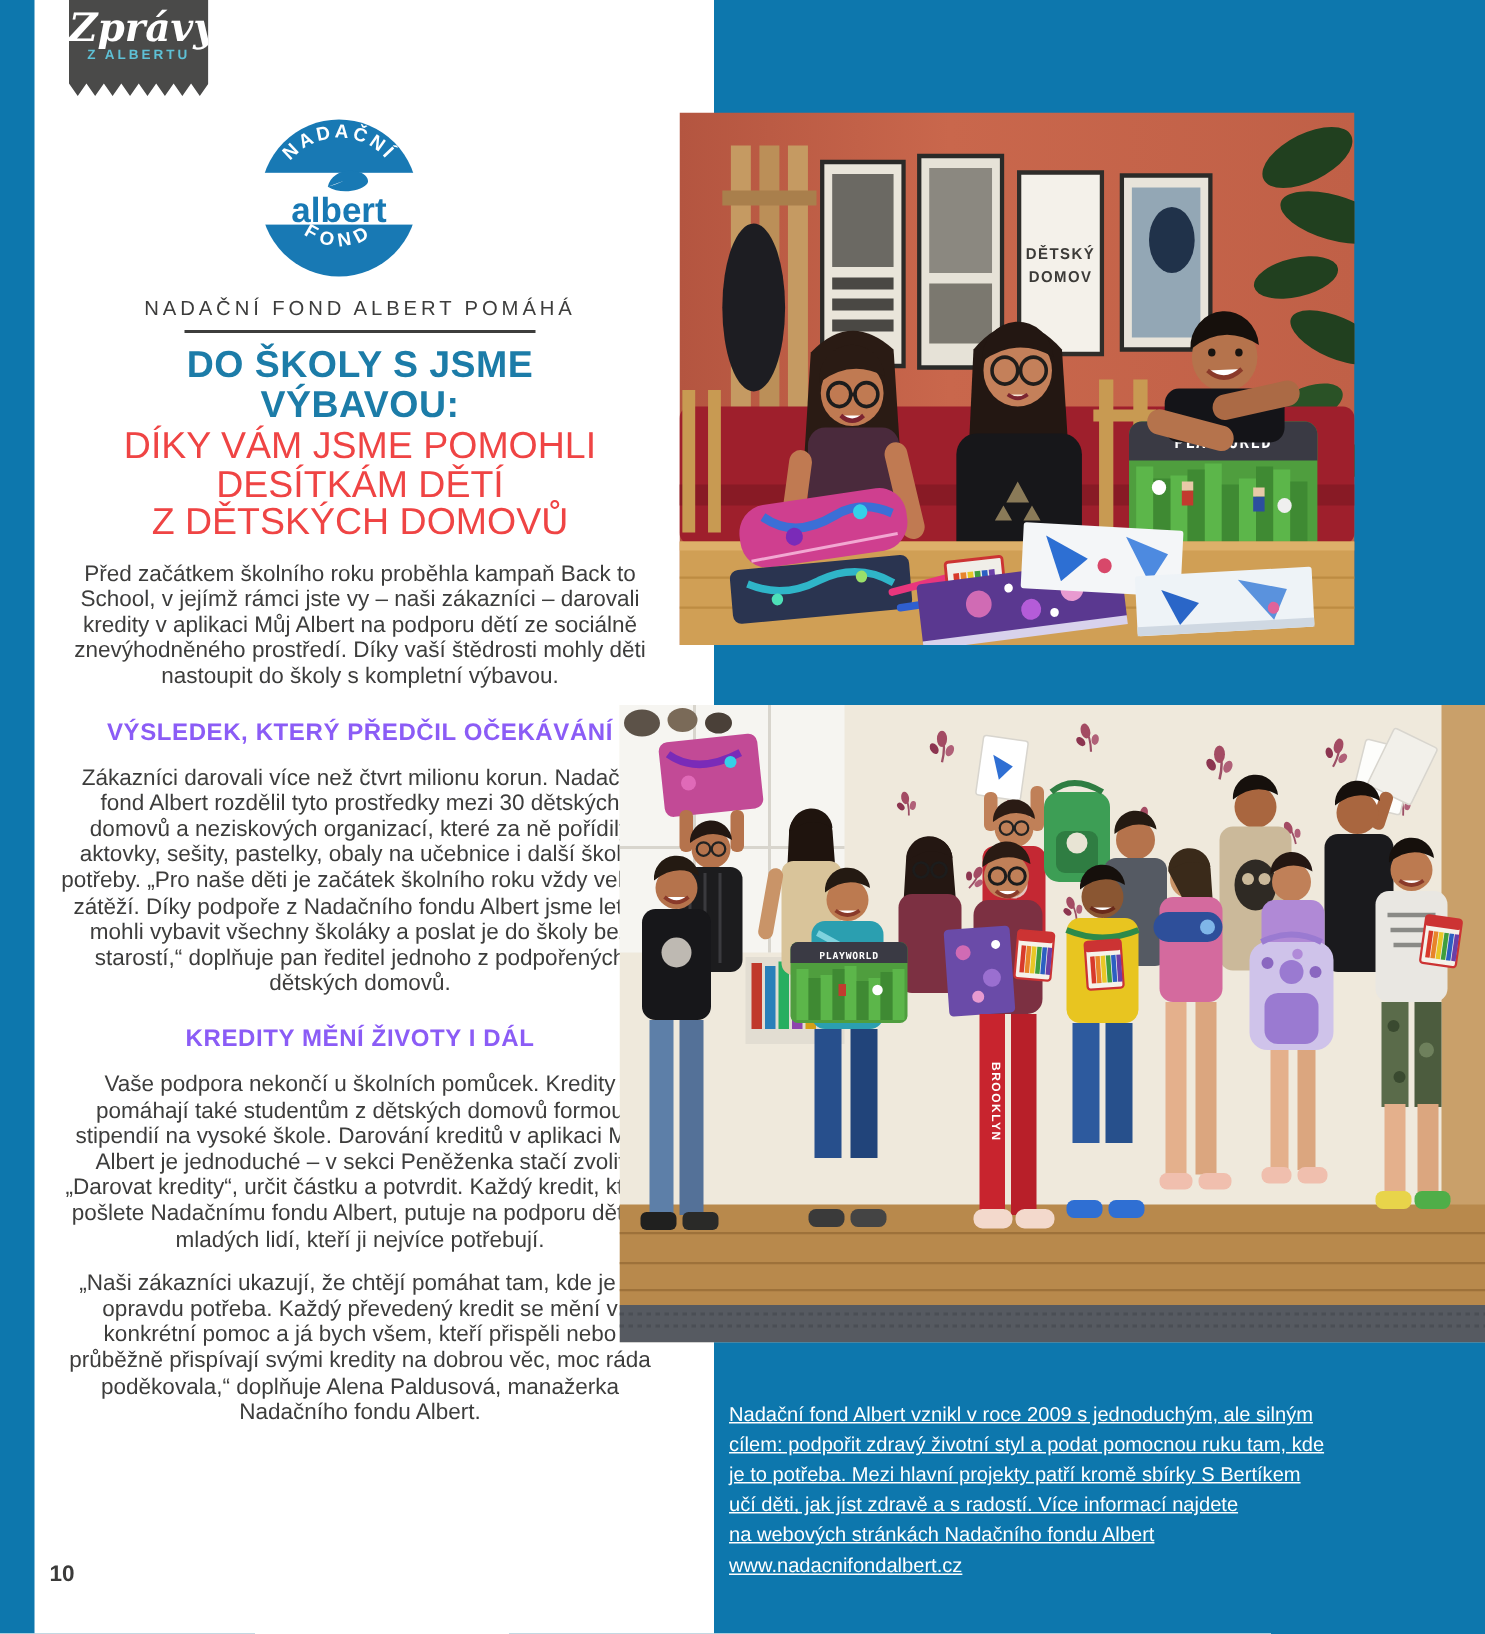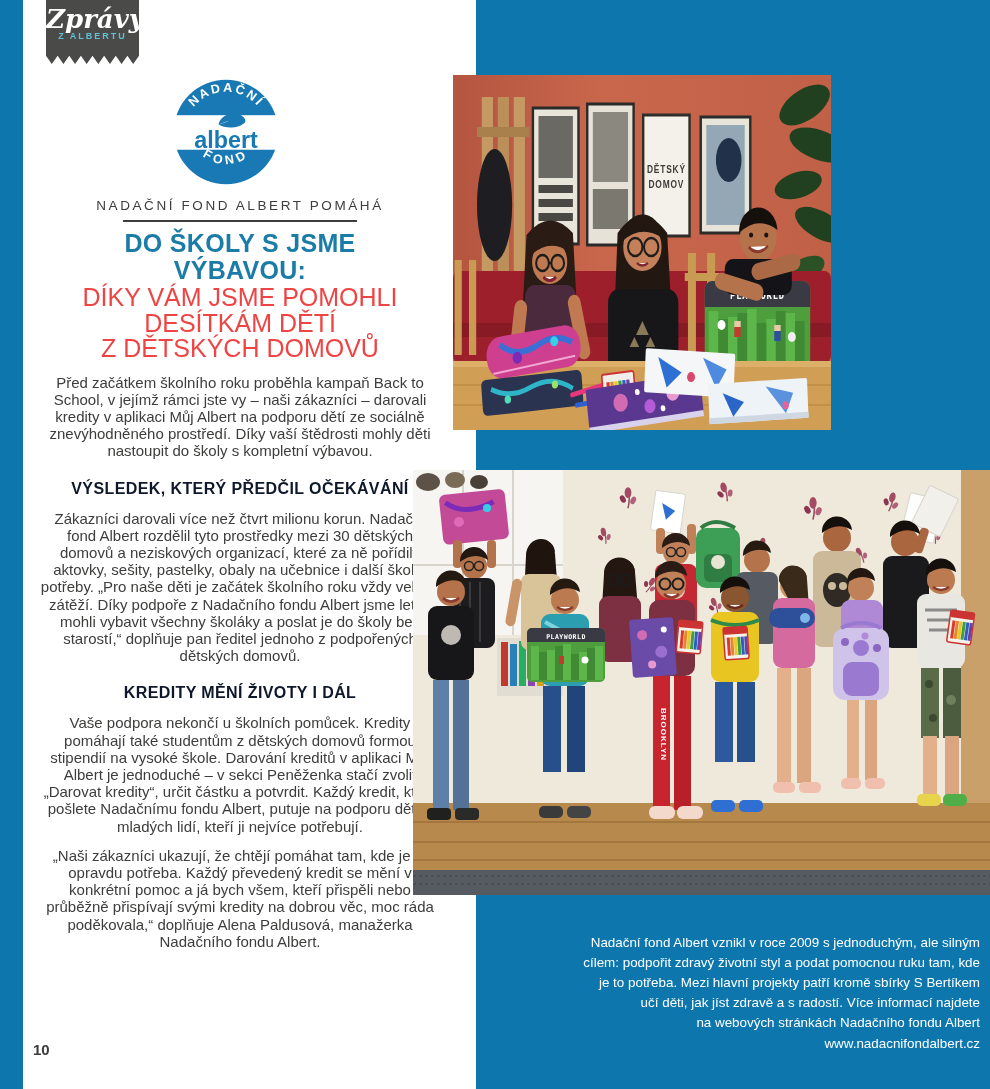--- a/index.html
+++ b/index.html
@@ -20,29 +20,29 @@
 
   .logo{position:absolute;left:170px;top:76px;width:112px;height:112px;}
 
   
   .article{position:absolute;left:40px;top:198px;width:400px;text-align:center;}
   .kicker{font-size:13.5px;letter-spacing:2.6px;color:#3d3d3c;}
   .rule{width:234px;height:0;border:none;border-top:2px solid #3d3d3c;margin:7px auto 8px auto;}
   .title{color:#1c7ca8;font-size:25px;font-weight:bold;line-height:27px;letter-spacing:.3px;}
   .subtitle{color:#ef4444;font-size:25px;font-weight:normal;line-height:25.5px;margin-top:1px;}
   .body-p{font-size:15px;line-height:17.2px;color:#3d3d3c;margin:12px 0 0 0;}
-  .sec-h{color:#0f172a;font-size:16px;font-weight:bold;letter-spacing:.4px;margin:20px 0 0 0;}
+  .sec-h{color:#8b5cf6;font-size:16px;font-weight:bold;letter-spacing:.4px;margin:20px 0 0 0;}
   .closing{color:#2193b4;font-size:17px;font-weight:bold;margin:20px 0 0 0;}
   .pagenum{position:absolute;left:33px;top:1041px;font-size:15px;font-weight:bold;color:#3b3b3a;}
 
-  .photo-top{position:absolute;left:453px;top:75px;width:378px;height:355px;}
+  .photo-top{position:absolute;left:453px;top:75px;width:450px;height:355px;}
   .photo-bottom{position:absolute;left:413px;top:470px;width:577px;height:425px;}
   .photo-top svg,.photo-bottom svg{display:block;width:100%;height:100%;}
 
-  .caption{position:absolute;left:486px;top:933px;width:494px;text-align:right;color:#ffffff;font-size:13.4px;line-height:1.5;}
+  .caption{position:absolute;left:486px;top:933px;width:494px;text-align:left;color:#ffffff;font-size:13.4px;line-height:1.5;text-decoration:underline;}
   .caption div{white-space:nowrap;}
 </style>
 </head>
 <body>
 
 <div class="page">
 
   <div class="blue-strip"></div>
   <div class="blue-panel"></div>
 

